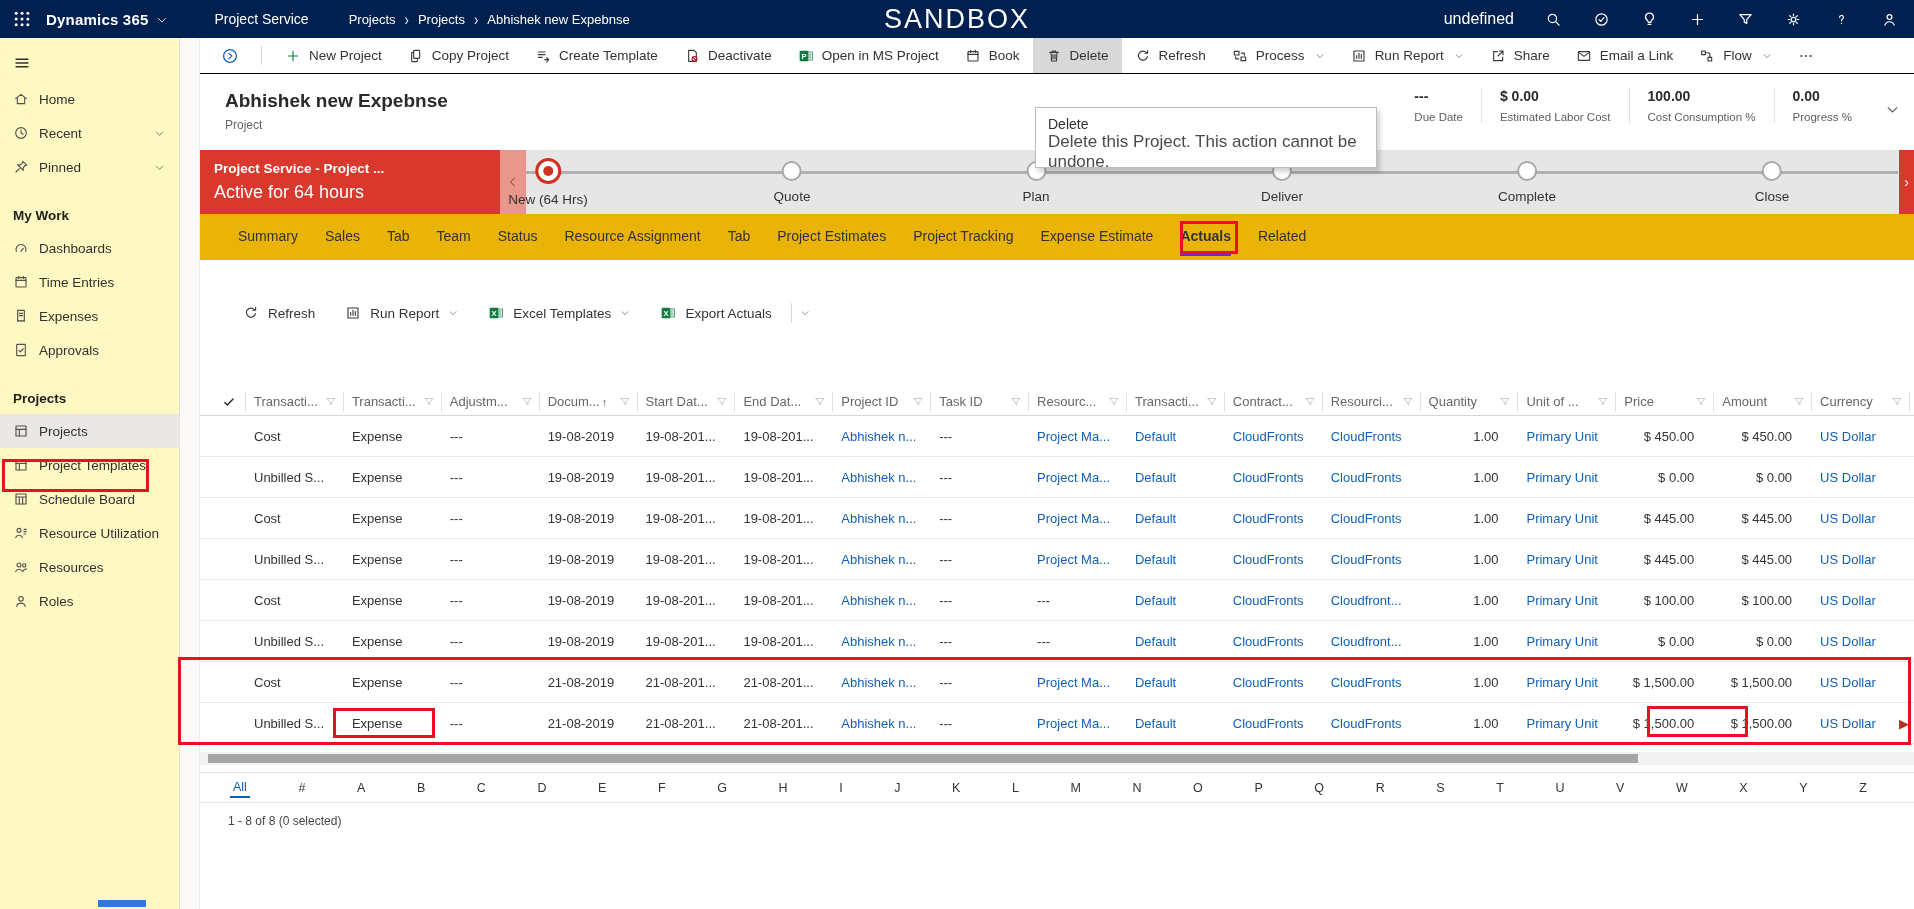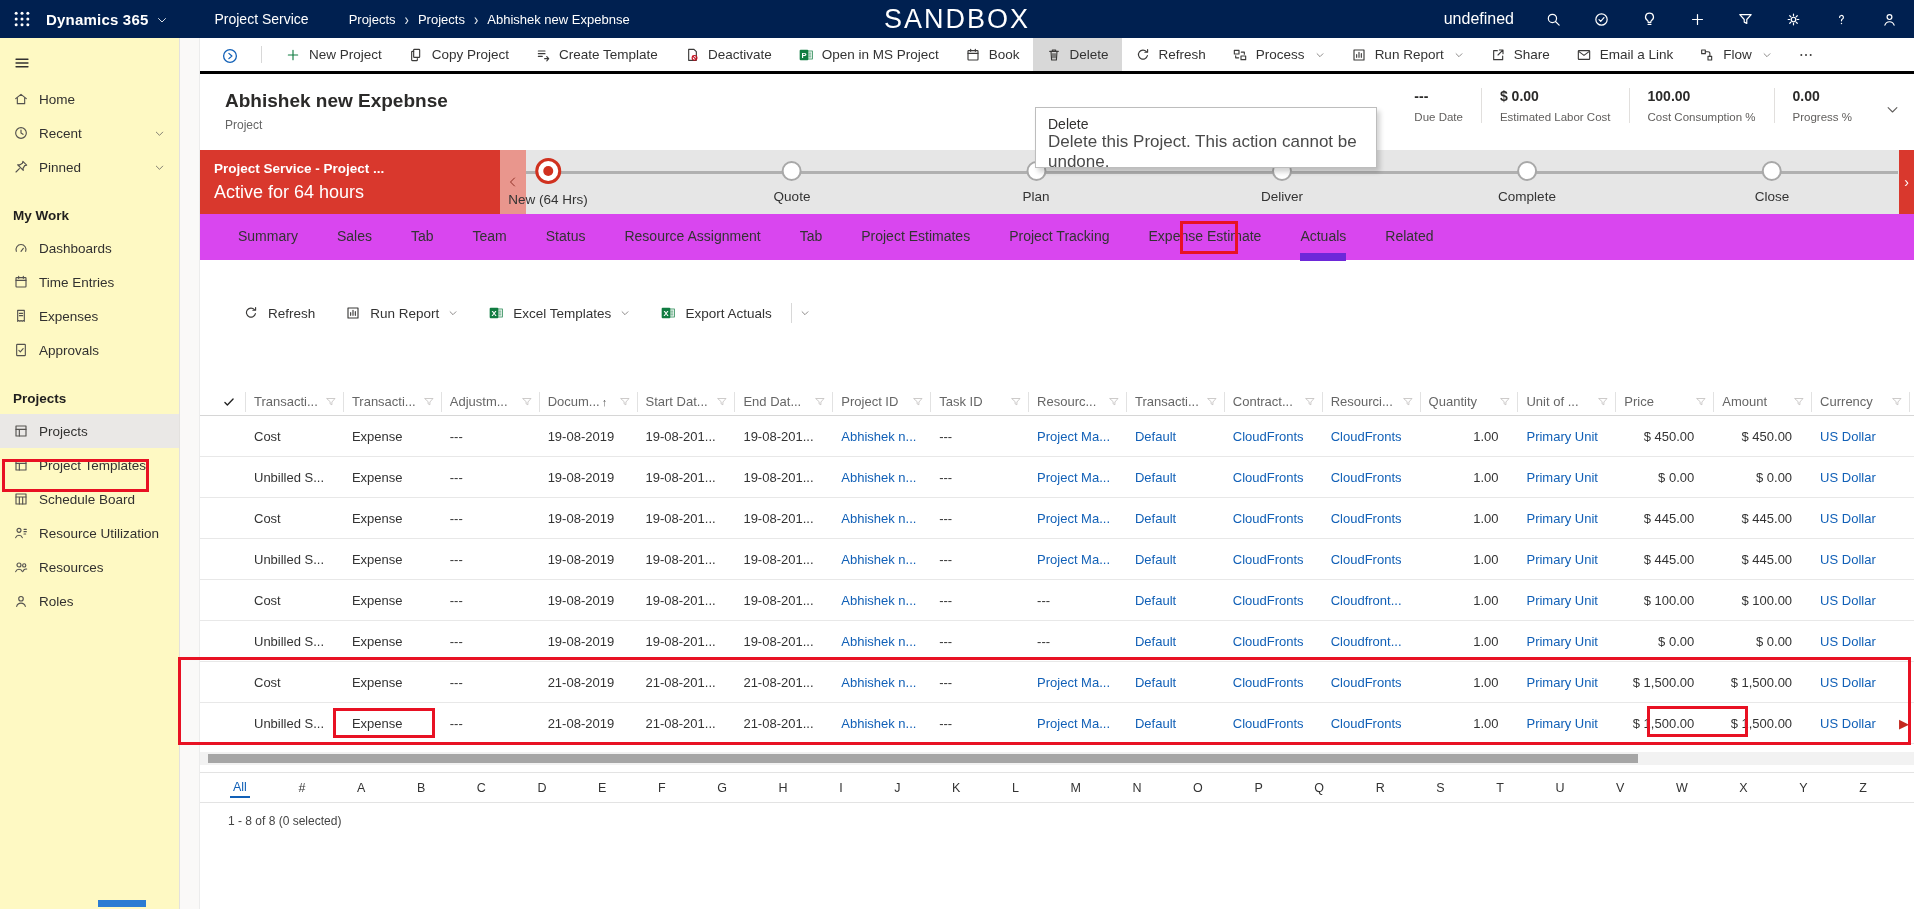--- a/index.html
+++ b/index.html
@@ -28,21 +28,21 @@
   .sb-item.sel { background:#eae8e6; }
   .sb-icon { width:16px; height:16px; color:#54524f; margin-right:10px; flex:0 0 16px; }
   .sb-chev { width:11px; height:11px; color:#605e5c; margin-left:auto; margin-right:14px; }
   .sb-section { margin-top:16px; }
   .sb-title { font-size:13.5px; font-weight:700; color:#201f1e; padding:8px 0 8px 13px; }
   .sb-thumb { position:absolute; left:98px; bottom:2px; width:48px; height:7px; background:#2b7cd3; }
 
   
   .main { position:absolute; left:200px; top:38px; width:1714px; bottom:0; background:#fff; }
 
-  .cmdbar { position:absolute; left:0; top:0; right:0; height:36px; display:flex; align-items:stretch; border-bottom:3px solid #000000; background:#fff; }
+  .cmdbar { position:absolute; left:0; top:0; right:0; height:36px; display:flex; align-items:stretch; border-bottom:1px solid #000000; background:#fff; }
   .cmd-expand { width:18px; height:18px; color:#1160b7; margin:9px 12px 0 21px; cursor:pointer; }
   .cmd-vdiv { width:1px; background:#d8d8d8; margin:8px 10px; }
   .cmd-item { display:flex; align-items:center; gap:8px; padding:0 13px; font-size:13.5px; color:#333; cursor:pointer; white-space:nowrap; }
   .cmd-item.hl { background:#d8d8d8; }
   .cmd-icon { width:16px; height:16px; color:#3b3a39; }
   .cmd-icon.green { color:#107c41; }
   .cmd-chev { width:10px; height:10px; color:#605e5c; margin-left:2px; }
 
   .hdr { position:absolute; left:0; top:36px; right:0; height:76px; background:#fff; }
   .hdr-title { position:absolute; left:25px; top:16px; font-size:19px; font-weight:700; color:#2b2a29; }
@@ -63,23 +63,23 @@
   .bpf-badge-chev { position:absolute; left:300px; top:0; width:26px; height:64px; background:#e9968d; color:#7e1c12; display:flex; align-items:center; justify-content:center; cursor:pointer; }
   .bpf-badge-chev .icon { width:12px; height:12px; }
   .bpf-right { position:absolute; right:0; top:0; width:15px; height:64px; background:#d9382d; color:#fff; display:flex; align-items:center; justify-content:center; font-size:14px; cursor:pointer; }
   .stage { position:absolute; top:8px; transform:translateX(-50%); text-align:center; cursor:pointer; }
   .stage-circle { width:20px; height:20px; border:2.5px solid #a8a8a8; background:#fff; border-radius:50%; margin:3px auto 0; }
   .stage.active .stage-circle { width:26px; height:26px; border:3px solid #d0311f; margin-top:0; display:flex; align-items:center; justify-content:center; }
   .stage-dot { width:10px; height:10px; border-radius:50%; background:#d0311f; }
   .stage-label { font-size:13.5px; color:#333; margin-top:8px; white-space:nowrap; }
 
   
-  .tabs { position:absolute; left:0; top:176px; right:0; height:46px; display:flex; align-items:flex-start; gap:39px; padding:14px 0 0 38px; background:#d946ef; }
+  .tabs { position:absolute; left:0; top:176px; right:0; height:46px; display:flex; align-items:flex-start; gap:27px; padding:14px 0 0 38px; background:#eab308; }
   .tab { font-size:14px; color:#333; padding-bottom:9px; cursor:pointer; white-space:nowrap; }
-  .tab.active { font-weight:400; border-bottom:8px solid #6d28d9; }
+  .tab.active { font-weight:700; border-bottom:3px solid #6d28d9; }
 
   
   .subbar { position:absolute; left:0; top:258px; right:0; height:34px; display:flex; align-items:center; padding-left:28px; }
   .sub-item { display:flex; align-items:center; gap:9px; padding:0 15px; font-size:13.5px; color:#333; cursor:pointer; }
   .sub-icon { width:16px; height:16px; color:#3b3a39; }
   .sub-icon.green { color:#107c41; }
   .sub-chev { width:10px; height:10px; color:#605e5c; }
   .sub-vdiv { width:1px; height:20px; background:#d8d8d8; margin:0 8px 0 4px; }
 
   .viewrow { position:absolute; left:0; top:300px; right:0; height:46px; }

